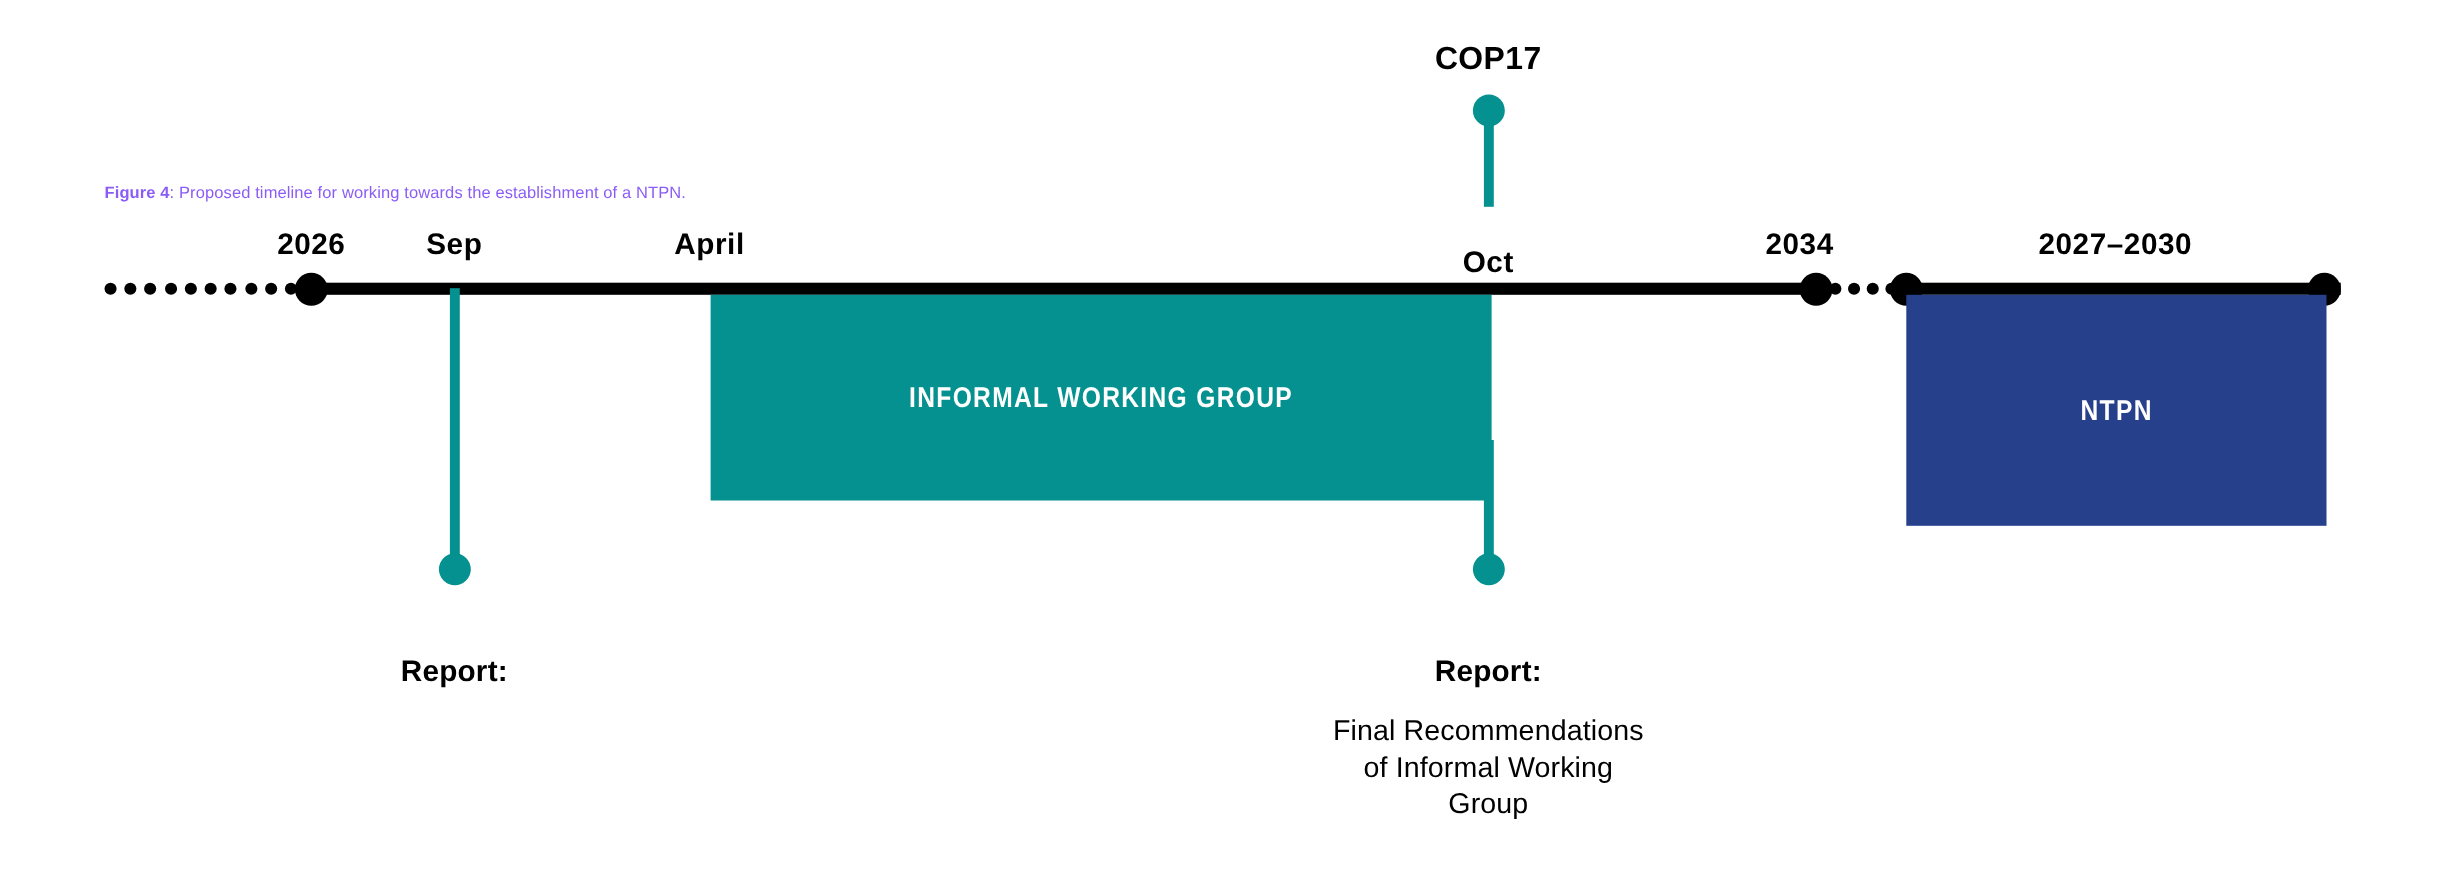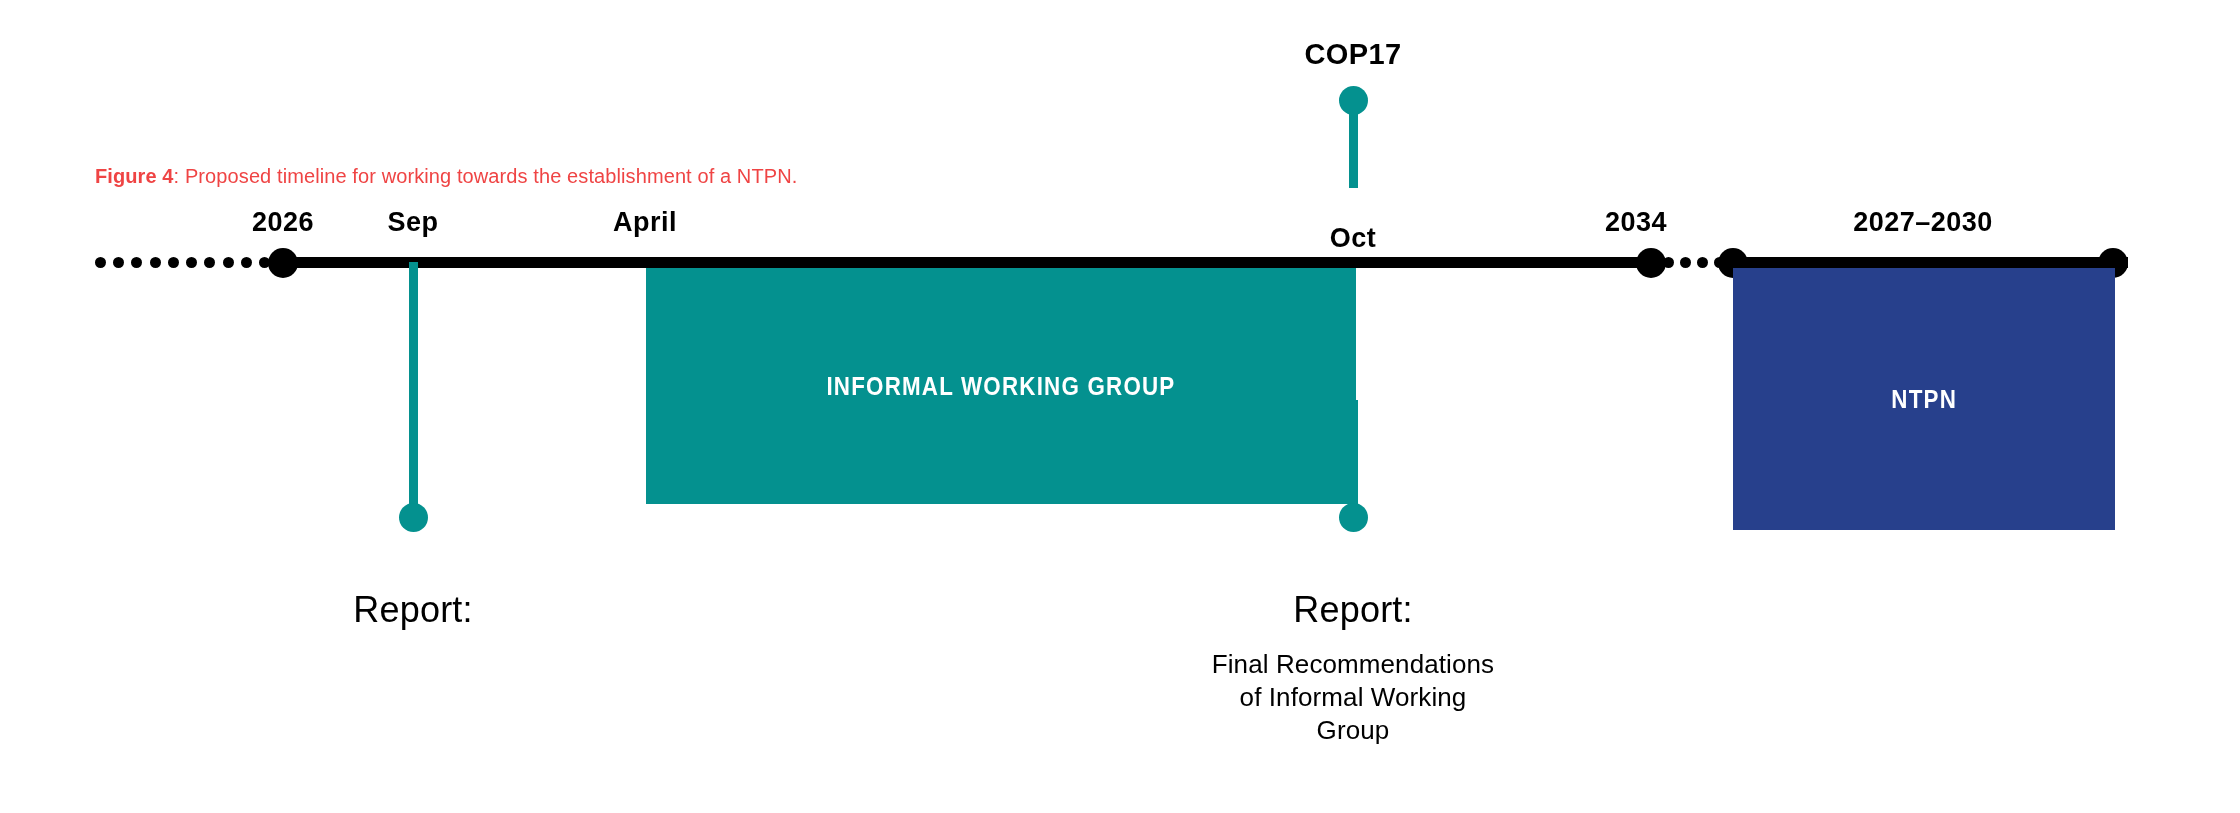--- a/index.html
+++ b/index.html
@@ -18,24 +18,24 @@
     height: 813px;
     background: #ffffff;
     overflow: hidden;
   }
 
   
   .caption {
     position: absolute;
     left: 95px;
     top: 163px;
-    font-size: 20px;
+    font-size: 15px;
     line-height: 26px;
     letter-spacing: 0.1px;
-    color: #ef4444;
+    color: #8b5cf6;
     white-space: nowrap;
   }
   .caption .caption-strong { font-weight: bold; }
 
   
   .axis-line {
     position: absolute;
     height: 11px;
     background: #000000;
   }
@@ -118,22 +118,22 @@
   }
 
   
   .report {
     position: absolute;
     transform: translateX(-50%);
     text-align: center;
     width: 420px;
   }
   .report .report-title {
-    font-weight: normal;
-    font-size: 36px;
+    font-weight: bold;
+    font-size: 27px;
     line-height: 32px;
     letter-spacing: 0.2px;
     color: #000;
   }
   .report .report-body {
     margin-top: 22px;
     font-size: 26px;
     line-height: 33px;
     letter-spacing: 0.1px;
     color: #000;
@@ -178,25 +178,25 @@
   <div class="node" style="left:1718px; top:248px;"></div>
   <div class="node" style="left:2098px; top:248px;"></div>
 
   <div class="tick-label" style="left:283px;  top:207px;">2026</div>
   <div class="tick-label" style="left:413px;  top:207px;">Sep</div>
   <div class="tick-label" style="left:645px;  top:207px;">April</div>
   <div class="tick-label" style="left:1353px; top:207px;margin-top:16px;">Oct</div>
   <div class="tick-label" style="left:1636px; top:207px;">2034</div>
   <div class="tick-label" style="left:1923px; top:207px;">2027–2030</div>
 
-  <div class="phase-block" style="left:646px; top:268px; width:710px; height:236px; background:#04918F;">
+  <div class="phase-block" style="left:646px; top:268px; width:710px; height:187px; background:#04918F;">
     <span class="phase-label">INFORMAL WORKING GROUP</span>
   </div>
 
-  <div class="phase-block" style="left:1733px; top:268px; width:382px; height:262px; background:#27408C;">
+  <div class="phase-block" style="left:1733px; top:268px; width:382px; height:210px; background:#27408C;">
     <span class="phase-label">NTPN</span>
   </div>
 
   <div class="cop-label" style="left:1353px; top:38px;">COP17</div>
   <div class="stem-cap" style="left:1339px; top:86px; background:#04918F;"></div>
   <div class="stem" style="left:1349px; top:100px; height:88px; background:#04918F;"></div>
 
   <div class="stem" style="left:409px; top:262px; height:250px; background:#04918F;"></div>
   <div class="stem-cap" style="left:399px; top:503px; background:#04918F;"></div>
 

